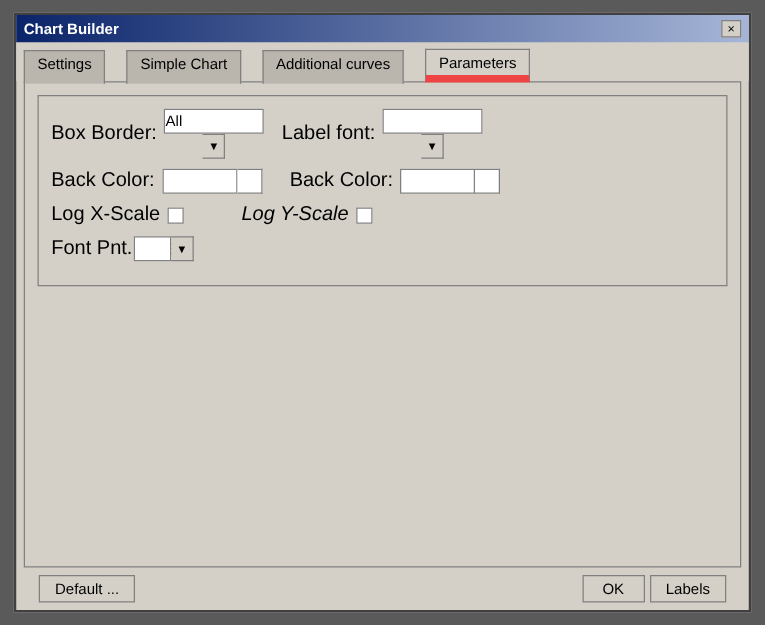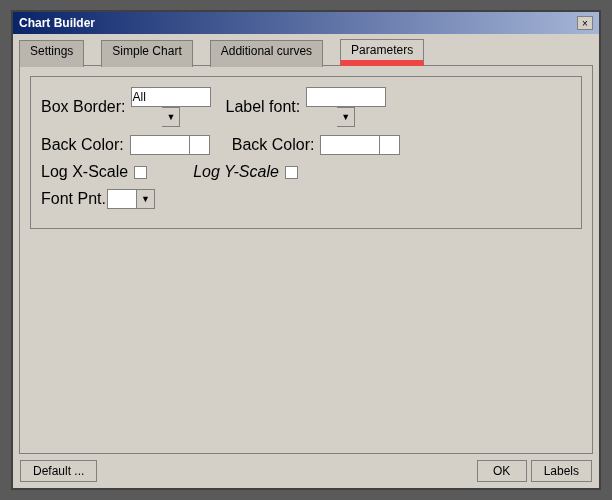--- a/index.html
+++ b/index.html
@@ -171,21 +171,21 @@
       align-items: center;
       justify-content: center;
       cursor: pointer;
       font-size: 9px;
       border-left: none;
     }
     .bottom-bar {
       display: flex;
       justify-content: space-between;
       align-items: flex-end;
-      padding: 6px 7px;
+      padding: 6px 18px;
     }
     .btn {
       padding: 3px 12px;
       background: #d4d0c8;
       border: 1px solid #808080;
       font-size: 12px;
       cursor: pointer;
       min-width: 50px;
       text-align: center;
     }

